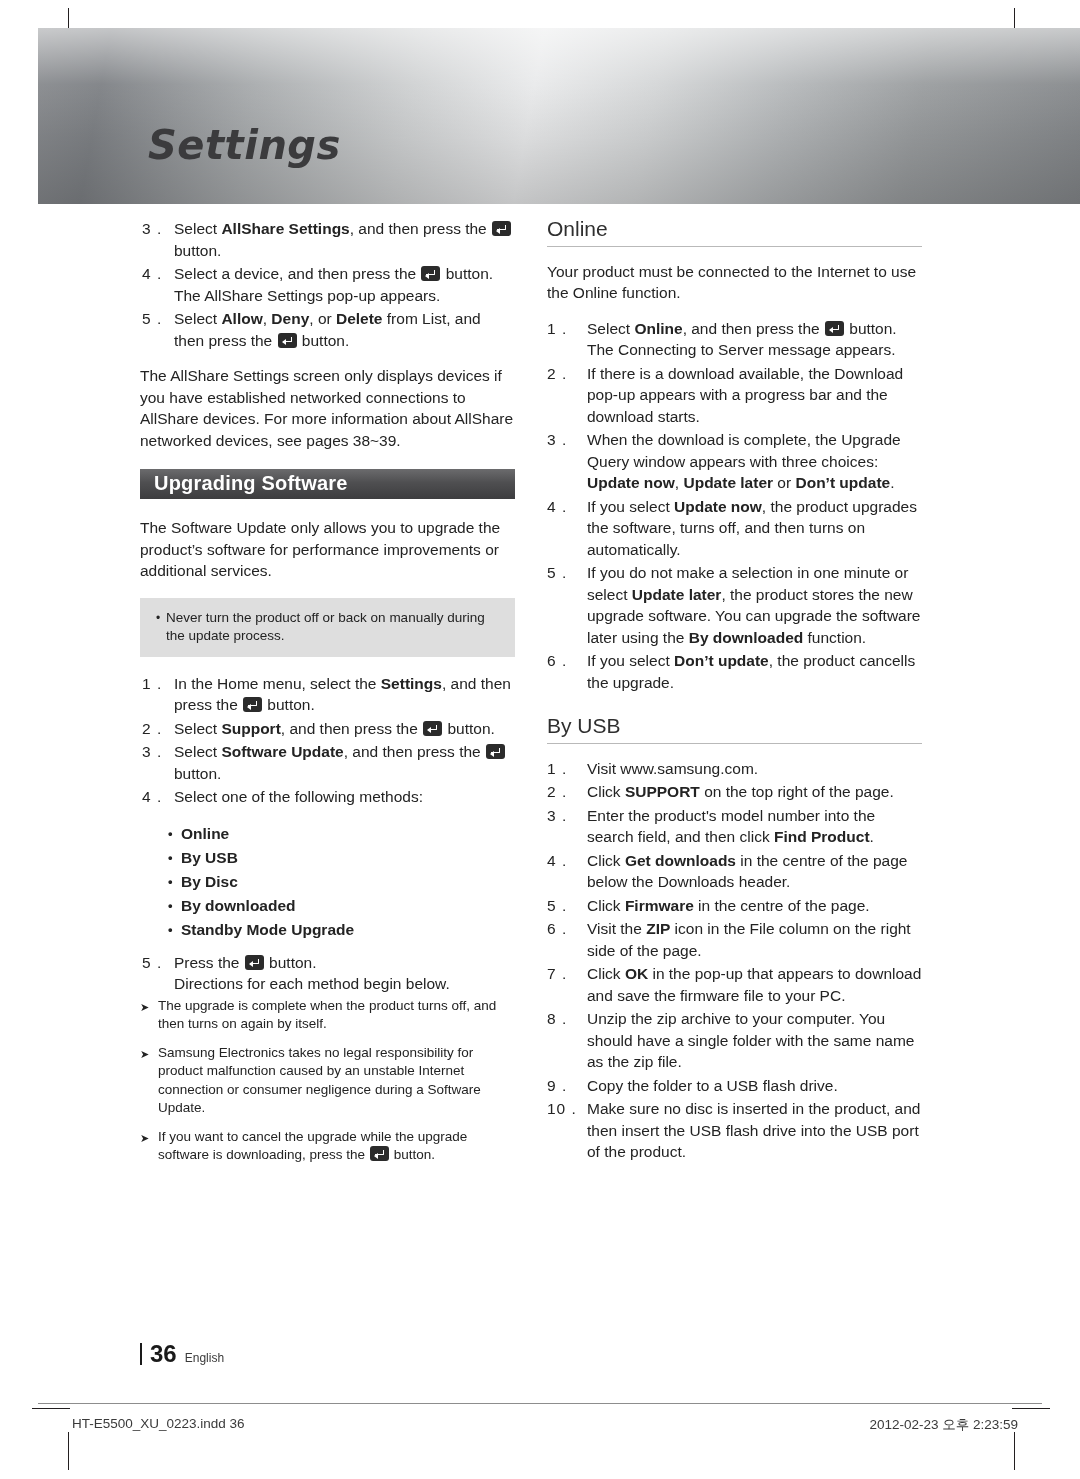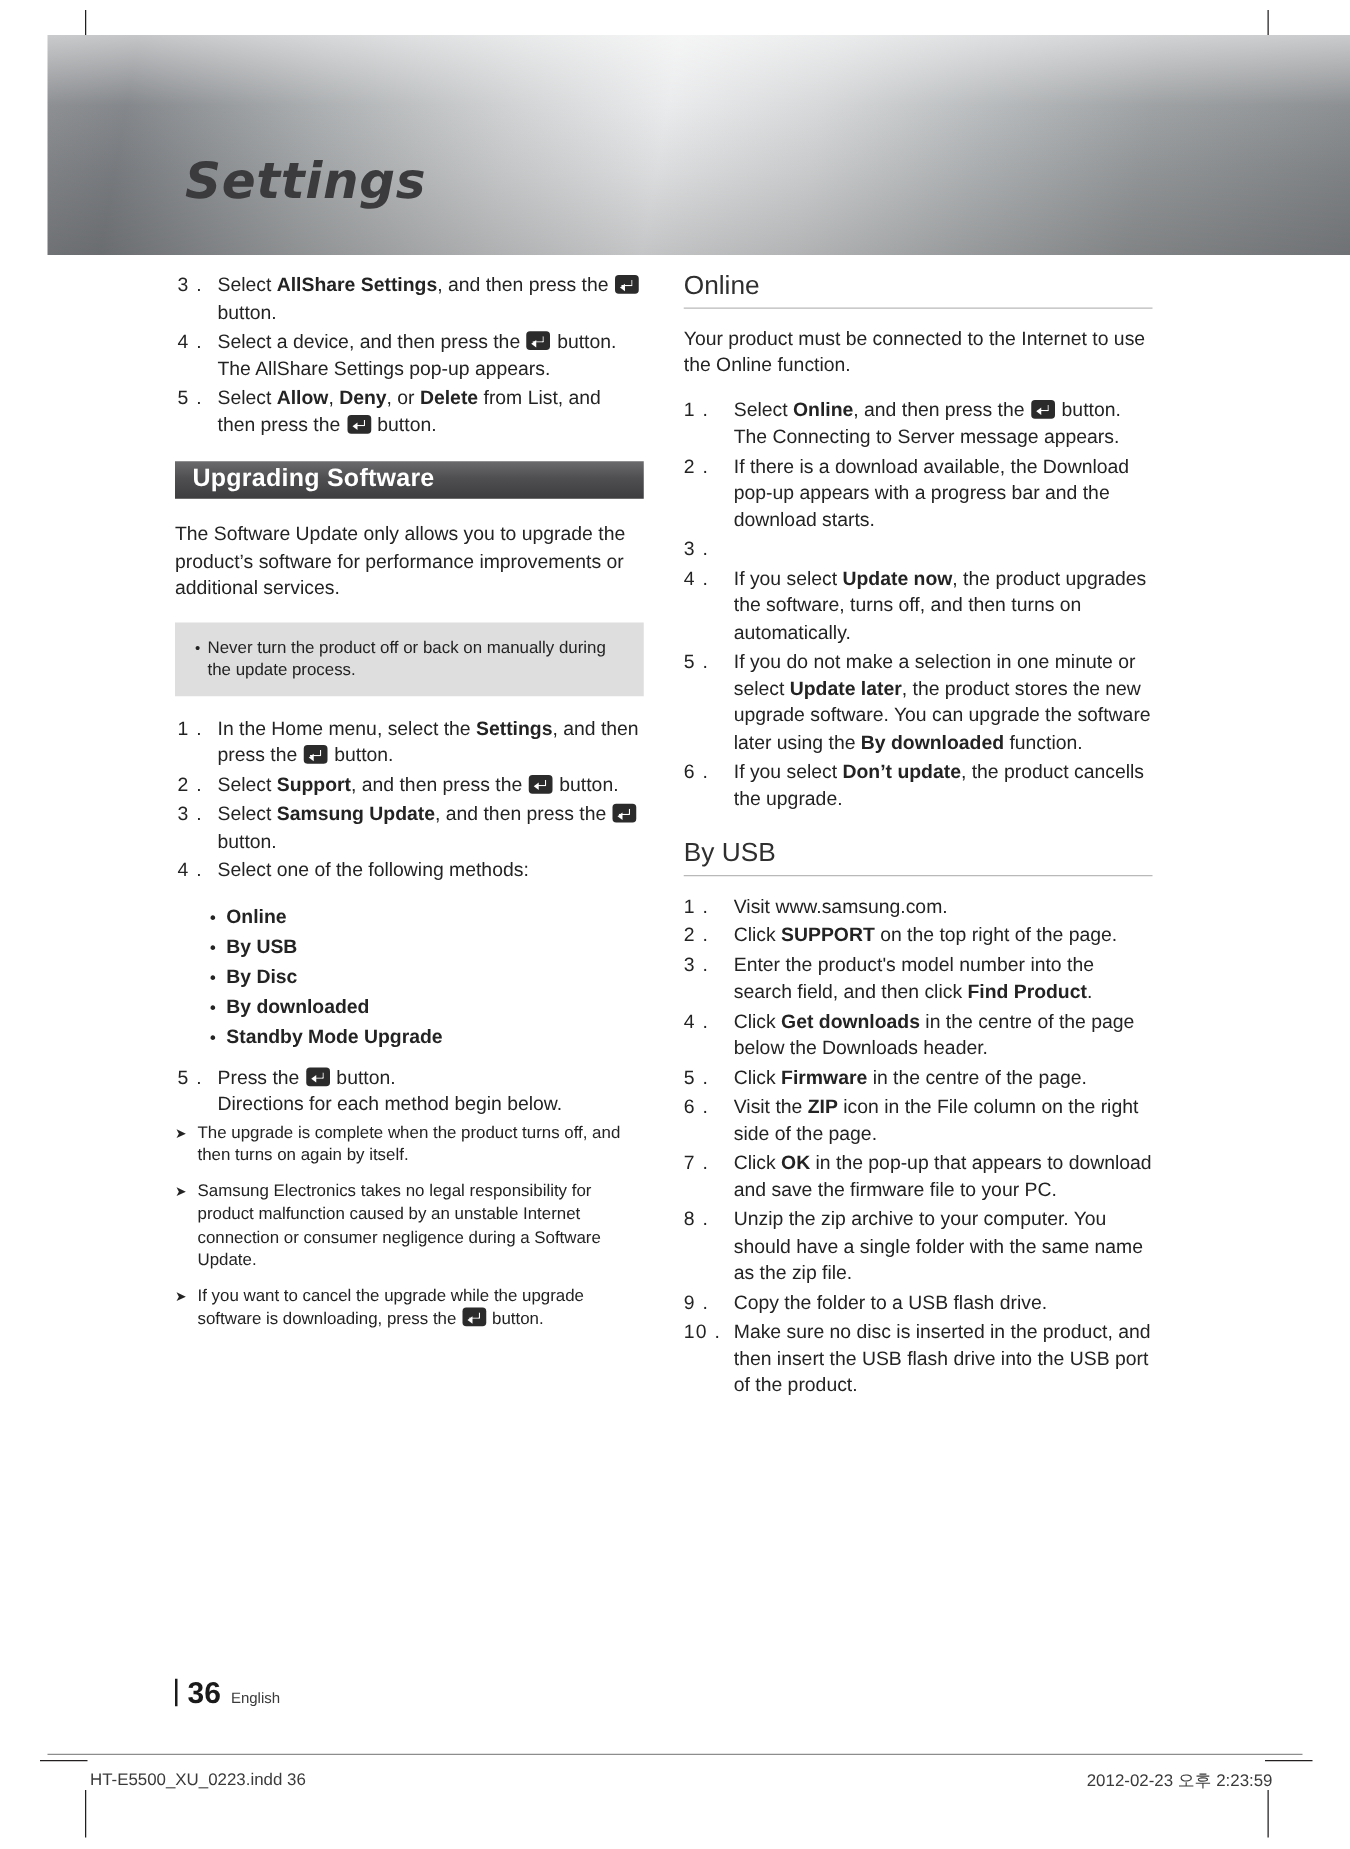--- a/index.html
+++ b/index.html
@@ -292,20 +292,21 @@
       <div class="num-item">
         <div class="num">4 .</div>
         <div class="txt"><span>Select a device, and then press the </span><span class="ebtn"></span><span> button. The AllShare Settings pop-up appears.</span></div>
       </div>
       <div class="num-item">
         <div class="num">5 .</div>
         <div class="txt"><span>Select </span><b>Allow</b><span>, </span><b>Deny</b><span>, or </span><b>Delete</b><span> from List, and then press the </span><span class="ebtn"></span><span> button.</span></div>
       </div>
     </div>
 
+  <div class="para">The AllShare Settings screen only displays devices if you have established networked connections to AllShare devices. For more information about AllShare networked devices, see pages 38~39.</div>
 
   <div class="section-bar">Upgrading Software</div>
 
   <div class="para">The Software Update only allows you to upgrade the product’s software for performance improvements or additional services.</div>
 
   <div class="grey-box">
     <div class="bullet-row">
       <span class="bdot">•</span>
       <span>Never turn the product off or back on manually during the update process.</span>
     </div>
@@ -315,21 +316,21 @@
       <div class="num-item">
         <div class="num">1 .</div>
         <div class="txt"><span>In the Home menu, select the </span><b>Settings</b><span>, and then press the </span><span class="ebtn"></span><span> button.</span></div>
       </div>
       <div class="num-item">
         <div class="num">2 .</div>
         <div class="txt"><span>Select </span><b>Support</b><span>, and then press the </span><span class="ebtn"></span><span> button.</span></div>
       </div>
       <div class="num-item">
         <div class="num">3 .</div>
-        <div class="txt"><span>Select </span><b>Samsung Update</b><span>, and then press the </span><span class="ebtn"></span><span> button.</span></div>
+        <div class="txt"><span>Select </span><b>Software Update</b><span>, and then press the </span><span class="ebtn"></span><span> button.</span></div>
       </div>
       <div class="num-item">
         <div class="num">4 .</div>
         <div class="txt"><span>Select one of the following methods:</span></div>
       </div>
     </div>
 
   <div id="methods-list">
       <div class="bul">
         <span class="dot">•</span>
@@ -384,20 +385,21 @@
       <div class="num-item">
         <div class="num-right">1 .</div>
         <div class="txt"><span>Select </span><b>Online</b><span>, and then press the </span><span class="ebtn"></span><span> button. The Connecting to Server message appears.</span></div>
       </div>
       <div class="num-item">
         <div class="num-right">2 .</div>
         <div class="txt"><span>If there is a download available, the Download pop-up appears with a progress bar and the download starts.</span></div>
       </div>
       <div class="num-item">
         <div class="num-right">3 .</div>
+        <div class="txt"><span>When the download is complete, the Upgrade Query window appears with three choices: </span><b>Update now</b><span>, </span><b>Update later</b><span> or </span><b>Don’t update</b><span>.</span></div>
       </div>
       <div class="num-item">
         <div class="num-right">4 .</div>
         <div class="txt"><span>If you select </span><b>Update now</b><span>, the product upgrades the software, turns off, and then turns on automatically.</span></div>
       </div>
       <div class="num-item">
         <div class="num-right">5 .</div>
         <div class="txt"><span>If you do not make a selection in one minute or select </span><b>Update later</b><span>, the product stores the new upgrade software. You can upgrade the software later using the </span><b>By downloaded</b><span> function.</span></div>
       </div>
       <div class="num-item">

